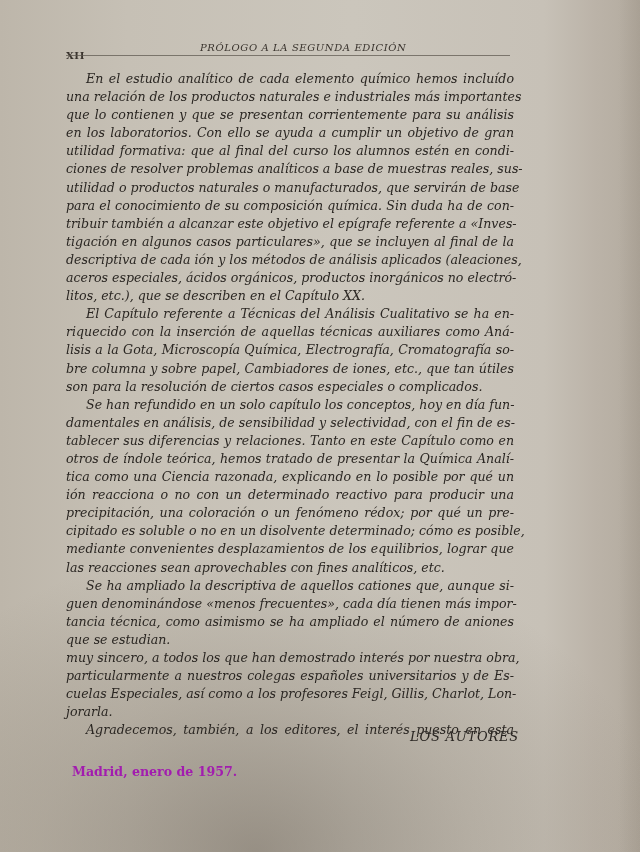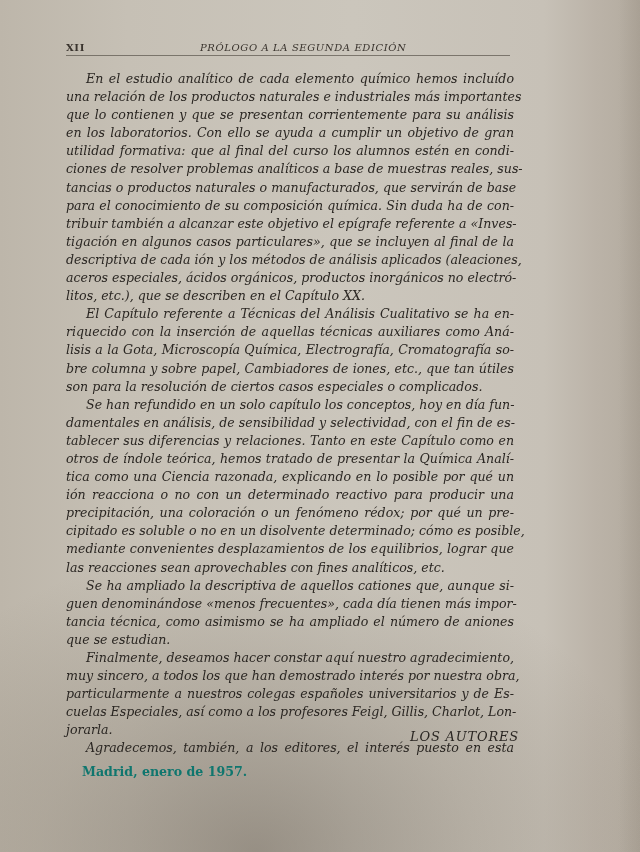--- a/index.html
+++ b/index.html
@@ -15,41 +15,41 @@
     pointer-events: none;
   }
   .edge {
     position: absolute; right: 0; top: 0; width: 22px; height: 852px;
     background: linear-gradient(90deg, rgba(255,255,255,0) 0%, rgba(150,140,128,0.35) 100%);
   }
   .running-head {
     position: absolute; left: 66px; top: 40px; width: 446px; height: 16px;
     font-size: 10px; letter-spacing: 0.6px; color: #3a342e;
   }
-  .folio { position: absolute; left: 0; top: 2px; font-weight: bold; }
+  .folio { position: absolute; left: 0; top: 10px; font-weight: bold; }
   .head-title { position: absolute; left: 134px; top: 2px; font-style: italic; }
   .rule {
     position: absolute; left: 66px; top: 55px; width: 444px; height: 1px;
     background: #5a544c; opacity: 0.7;
   }
   .text {
     position: absolute; left: 66px; top: 70px; width: 448px;
     font-style: italic; font-size: 12.6px; line-height: 18.1px;
     text-align: justify;
   }
   .line { display: block; white-space: nowrap; text-align-last: justify; }
   .line.last { text-align-last: left; }
   .line.indent { padding-left: 20px; }
   .signature {
     position: absolute; left: 410px; top: 729px;
     font-style: italic; font-size: 13px; letter-spacing: 0.8px; text-align: center;
   }
   .dateline {
-    position: absolute; left: 82px; top: 764px;
-    font-size: 12.6px; font-weight: bold; color: #0f766e;
+    position: absolute; left: 72px; top: 764px;
+    font-size: 12.6px; font-weight: bold; color: #a21caf;
   }
 </style>
 </head>
 <body>
 
 <div class="edge"></div>
 <div class="shade"></div>
 
 <div class="running-head">
   <span class="folio">XII</span>
@@ -58,21 +58,21 @@
 <div class="rule"></div>
 
 <div class="text" id="body-text">
     <div class="paragraph">
       <span class="line indent">En el estudio analítico de cada elemento químico hemos incluído</span>
       <span class="line">una relación de los productos naturales e industriales más importantes</span>
       <span class="line">que lo contienen y que se presentan corrientemente para su análisis</span>
       <span class="line">en los laboratorios. Con ello se ayuda a cumplir un objetivo de gran</span>
       <span class="line">utilidad formativa: que al final del curso los alumnos estén en condi-</span>
       <span class="line">ciones de resolver problemas analíticos a base de muestras reales, sus-</span>
-      <span class="line">tancias o productos naturales o manufacturados, que servirán de base</span>
+      <span class="line">utilidad o productos naturales o manufacturados, que servirán de base</span>
       <span class="line">para el conocimiento de su composición química. Sin duda ha de con-</span>
       <span class="line">tribuir también a alcanzar este objetivo el epígrafe referente a «Inves-</span>
       <span class="line">tigación en algunos casos particulares», que se incluyen al final de la</span>
       <span class="line">descriptiva de cada ión y los métodos de análisis aplicados (aleaciones,</span>
       <span class="line">aceros especiales, ácidos orgánicos, productos inorgánicos no electró-</span>
       <span class="line last">litos, etc.), que se describen en el Capítulo XX.</span>
     </div>
     <div class="paragraph">
       <span class="line indent">El Capítulo referente a Técnicas del Análisis Cualitativo se ha en-</span>
       <span class="line">riquecido con la inserción de aquellas técnicas auxiliares como Aná-</span>
@@ -92,21 +92,20 @@
       <span class="line">mediante convenientes desplazamientos de los equilibrios, lograr que</span>
       <span class="line last">las reacciones sean aprovechables con fines analíticos, etc.</span>
     </div>
     <div class="paragraph">
       <span class="line indent">Se ha ampliado la descriptiva de aquellos cationes que, aunque si-</span>
       <span class="line">guen denominándose «menos frecuentes», cada día tienen más impor-</span>
       <span class="line">tancia técnica, como asimismo se ha ampliado el número de aniones</span>
       <span class="line last">que se estudian.</span>
     </div>
     <div class="paragraph">
-      <span class="line indent">Finalmente, deseamos hacer constar aquí nuestro agradecimiento,</span>
       <span class="line">muy sincero, a todos los que han demostrado interés por nuestra obra,</span>
       <span class="line">particularmente a nuestros colegas españoles universitarios y de Es-</span>
       <span class="line">cuelas Especiales, así como a los profesores Feigl, Gillis, Charlot, Lon-</span>
       <span class="line last">jorarla.</span>
     </div>
     <div class="paragraph">
       <span class="line indent">Agradecemos, también, a los editores, el interés puesto en esta</span>
     </div>
   </div>
 

